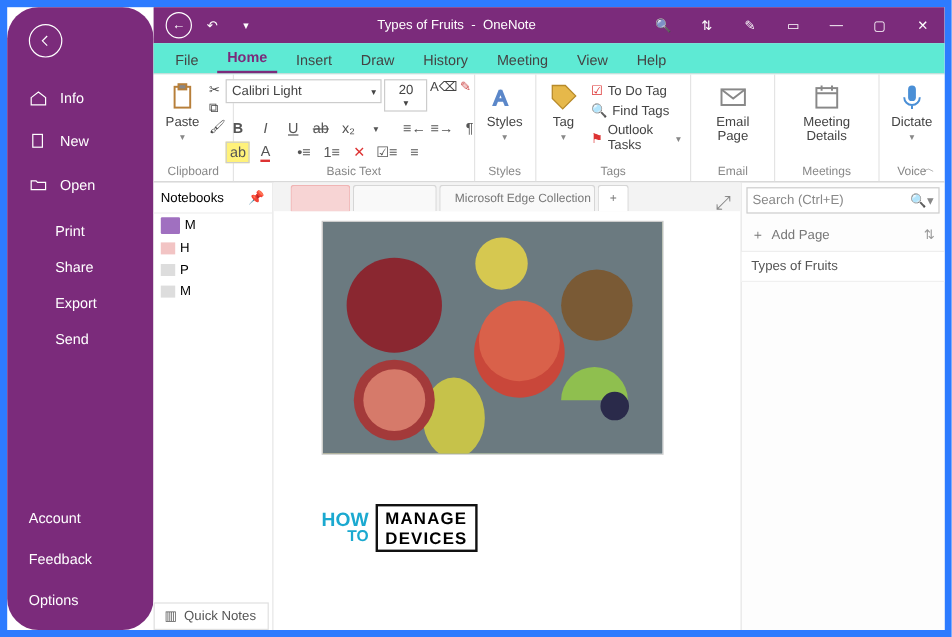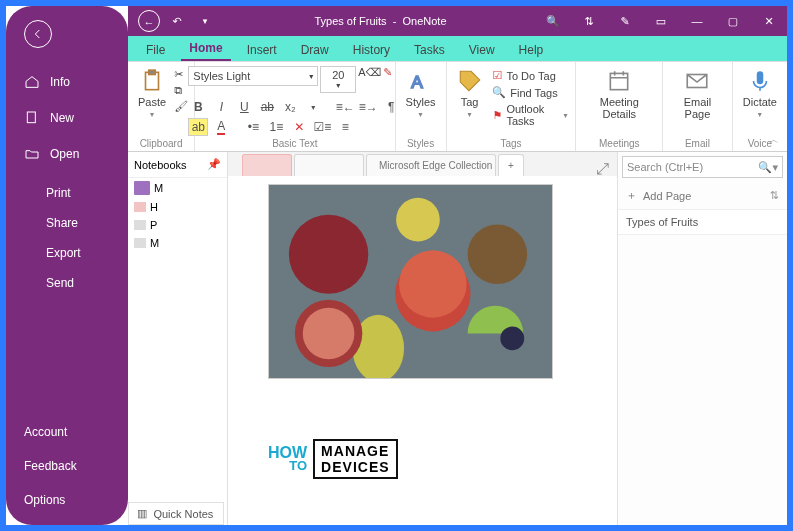--- a/index.html
+++ b/index.html
@@ -57,21 +57,21 @@
 .nbitem .sec { width: 12px; height: 10px; background: #ddd; }
 .quicknotes { position: absolute; bottom: 6px; left: 128px; display: flex; align-items: center; gap: 6px; font-size: 11px; color: #555; background: #fff; padding: 4px 8px; border: 1px solid #e0e0e0; width: 96px; }
 
 .canvas { flex: 1; position: relative; background: #fff; overflow: hidden; }
 .tabstrip { height: 24px; display: flex; align-items: end; gap: 0; background: #f3f3f3; padding-left: 14px; }
 .ptab { height: 22px; border: 1px solid #d6d6d6; border-bottom: none; padding: 3px 12px; font-size: 10px; color: #777; background: #f9f9f9; border-radius: 3px 3px 0 0; margin-right: 2px; display: flex; align-items: center; }
 .ptab.pink { background: #f7d4d4; border-color: #f0b4b4; width: 50px; }
 .ptab.add { width: 26px; justify-content: center; background: #fff; }
 .page { margin: 8px 40px; background: #fff; position: relative; }
 .fruits { width: 285px; height: 195px; background: linear-gradient(135deg,#8a3b3b,#c7a84a,#7ba048,#5a7a88); border: 1px solid #ccc; }
-.watermark { margin-top: 56px; display: flex; align-items: center; gap: 6px; }
+.watermark { margin-top: 36px; display: flex; align-items: center; gap: 6px; }
 .wm-how { font-weight: 800; font-size: 16px; color: #1ba9d0; line-height: 0.9; }
 .wm-box { border: 2.5px solid #111; padding: 2px 6px; font-weight: 800; letter-spacing: 1px; font-size: 14px; }
 .expand { position: absolute; top: 8px; right: 8px; color: #888; }
 
 .pagepanel { width: 170px; background: #fdfdfd; border-left: 1px solid #e0e0e0; font-size: 11px; display: flex; flex-direction: column; }
 .search { margin: 4px; display: flex; align-items: center; border: 1px solid #ccc; height: 22px; padding: 0 4px; justify-content: space-between; font-size: 11px; color: #888; background: #fff; }
 .addpage { display: flex; align-items: center; gap: 6px; padding: 6px 8px; color: #777; border-bottom: 1px solid #eee; justify-content: space-between; }
 .pagelist .pg { padding: 6px 8px; background: #fff; border-bottom: 1px solid #f0f0f0; color: #555; }
 </style>
 </head>
@@ -145,21 +145,21 @@
         <div class="sbtn close">✕</div>
       </div>
     </div>
 
     <div class="menubar">
       <div class="mtab">File</div>
       <div class="mtab active">Home</div>
       <div class="mtab">Insert</div>
       <div class="mtab">Draw</div>
       <div class="mtab">History</div>
-      <div class="mtab">Tasks</div>
+      <div class="mtab">Meeting</div>
       <div class="mtab">View</div>
       <div class="mtab">Help</div>
     </div>
 
     <div class="ribbon">
 
       <div class="rgroup">
         <div class="body">
           <div class="bigbtn">
             <svg viewBox="0 0 24 24" fill="none" stroke="#b77f3a" stroke-width="1.5">
@@ -175,21 +175,21 @@
             <span class="sb">🖌</span>
           </div>
         </div>
         <div class="glabel">Clipboard</div>
       </div>
 
       <div class="rgroup" style="min-width:200px">
         <div class="body" style="flex-direction:column;align-items:flex-start;gap:2px">
           <div class="fontsel">
             <div class="combo">
-              <span>Styles Light</span>
+              <span>Calibri Light</span>
                 <span style="font-size:8px">▾</span>
             </div>
             <div class="szcombo">
               <span>20</span>
                 <span style="font-size:8px">▾</span>
             </div>
             <span class="sb">A⌫</span>
             <span class="sb" style="color:#c44">✎</span>
           </div>
           <div class="smallrow">
@@ -266,40 +266,40 @@
               </div>
           </div>
         </div>
         <div class="glabel">Tags</div>
       </div>
 
       <div class="rgroup">
         <div class="body">
           <div class="bigbtn">
             <svg viewBox="0 0 24 24" fill="none" stroke="#888" stroke-width="1.5">
+                <rect x="3" y="6" width="18" height="12"></rect>
+                <path d="M3 6l9 7 9-7"></path>
+              </svg>
+            <span style="text-align:center;line-height:1.1">Email Page</span>
+          </div>
+        </div>
+        <div class="glabel">Email</div>
+      </div>
+
+      <div class="rgroup">
+        <div class="body">
+          <div class="bigbtn">
+            <svg viewBox="0 0 24 24" fill="none" stroke="#888" stroke-width="1.5">
                 <rect x="4" y="5" width="16" height="15"></rect>
                 <path d="M4 9h16M8 3v4M16 3v4"></path>
               </svg>
             <span style="text-align:center;line-height:1.1">Meeting Details</span>
           </div>
         </div>
         <div class="glabel">Meetings</div>
-      </div>
-
-      <div class="rgroup">
-        <div class="body">
-          <div class="bigbtn">
-            <svg viewBox="0 0 24 24" fill="none" stroke="#888" stroke-width="1.5">
-                <rect x="3" y="6" width="18" height="12"></rect>
-                <path d="M3 6l9 7 9-7"></path>
-              </svg>
-            <span style="text-align:center;line-height:1.1">Email Page</span>
-          </div>
-        </div>
-        <div class="glabel">Email</div>
       </div>
 
       <div class="rgroup" style="border-right:none">
         <div class="body">
           <div class="bigbtn">
             <svg viewBox="0 0 24 24" fill="#4a8fd6">
                 <rect x="9" y="3" width="6" height="12" rx="3"></rect>
                 <path d="M6 12a6 6 0 0012 0M12 18v3" stroke="#4a8fd6" stroke-width="1.5" fill="none"></path>
               </svg>
             <span>Dictate</span>

